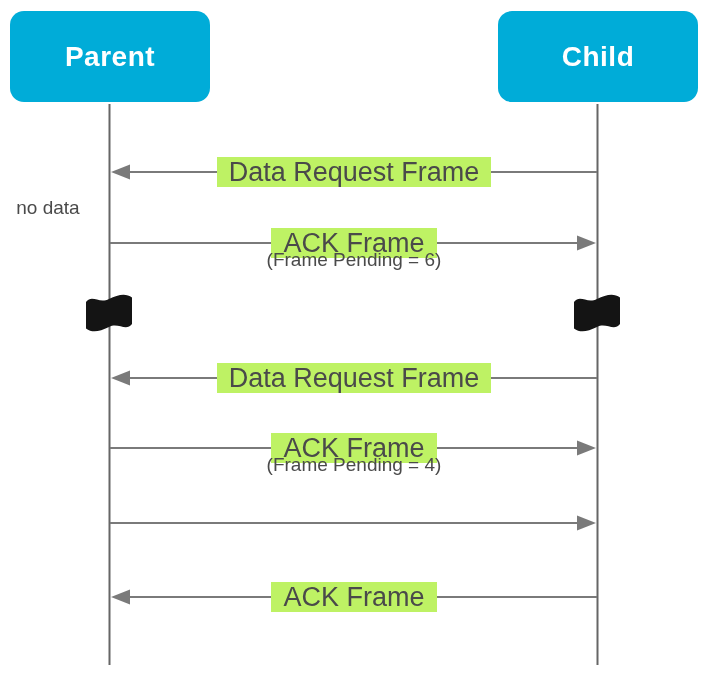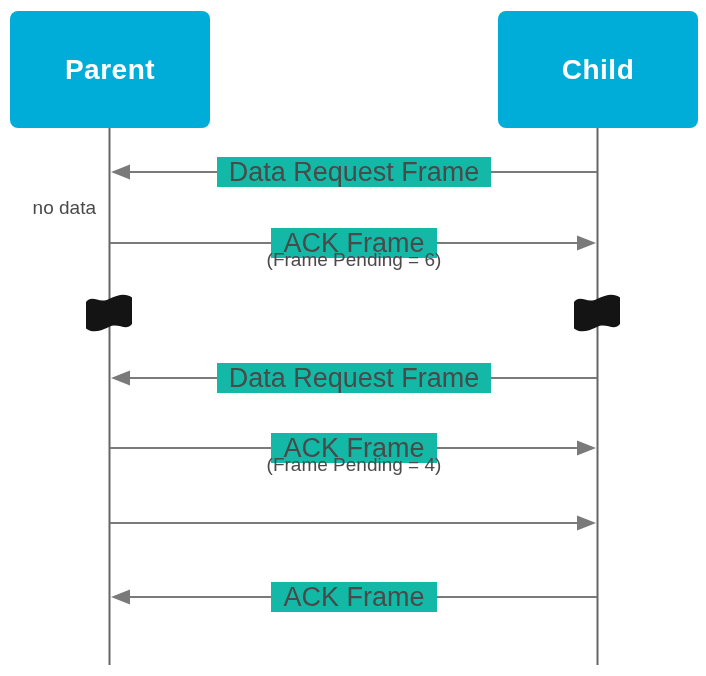--- a/index.html
+++ b/index.html
@@ -17,23 +17,23 @@
   }
   .gfx {
     position: absolute;
     left: 0;
     top: 0;
   }
   .actor {
     position: absolute;
     top: 11px;
     width: 200px;
-    height: 117px;
+    height: 91px;
     background: #00ACD8;
-    border-radius: 8px;
+    border-radius: 14px;
     display: flex;
     align-items: center;
     justify-content: center;
     color: #ffffff;
     font-size: 28px;
     font-weight: bold;
     letter-spacing: 0.5px;
   }
   .actor-parent { left: 10px; }
   .actor-child  { left: 498px; text-align: center; }
@@ -42,37 +42,37 @@
     position: absolute;
     left: 110px;
     width: 488px;
     text-align: center;
     font-size: 27px;
     line-height: 32px;
     color: #4a4a4a;
     pointer-events: none;
   }
   .msg-label span {
-    background: #14b8a6;
+    background: #bef264;
     padding: 0 12px;
   }
   .msg-sublabel {
     position: absolute;
     left: 110px;
     width: 488px;
     text-align: center;
     font-size: 19px;
     line-height: 22px;
     color: #4a4a4a;
   }
   .side-note {
     position: absolute;
     left: 0;
     width: 96px;
-    text-align: right;
+    text-align: center;
     font-size: 19px;
     line-height: 24px;
     color: #4a4a4a;
   }
 </style>
 </head>
 <body>
 
 <div class="stage">
 

